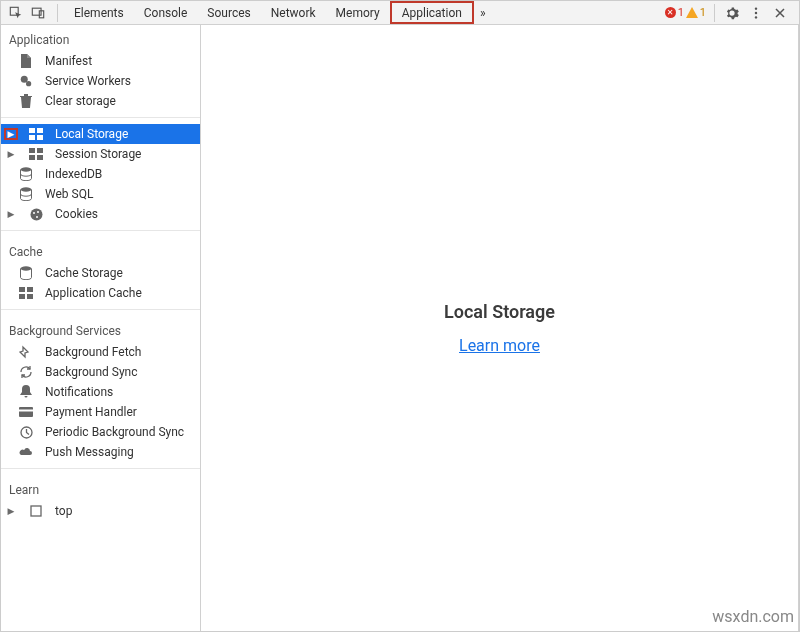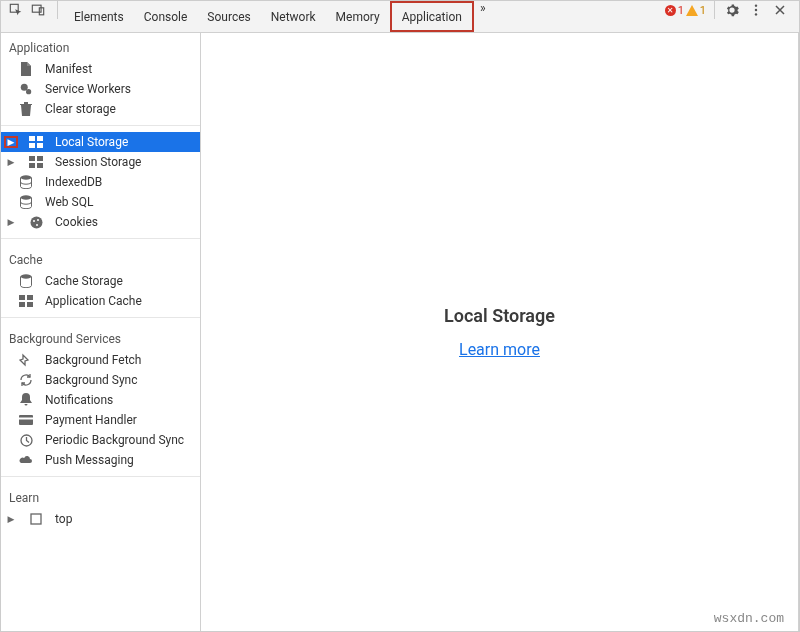--- a/index.html
+++ b/index.html
@@ -1,21 +1,21 @@
 <!DOCTYPE html>
 <html><head>
   <meta charset="utf-8">
   <style>
     * { box-sizing: border-box; margin: 0; padding: 0; }
     html, body { width: 800px; height: 632px; font-family: "Segoe UI", Roboto, Arial, sans-serif; font-size: 12px; color: #333; background: #fff; overflow: hidden; }
 
     .devtools { width: 800px; height: 632px; display: flex; flex-direction: column; border: 1px solid #ccc; }
 
     
-    .tabbar { height: 32px; border-bottom: 1px solid #d0d0d0; display: flex; align-items: flex-start; padding: 0 6px; background: #f3f3f3; white-space: nowrap; }
+    .tabbar { height: 24px; border-bottom: 1px solid #d0d0d0; display: flex; align-items: center; padding: 0 6px; background: #f3f3f3; white-space: nowrap; }
     .tb-icon { width: 18px; height: 18px; display: flex; align-items: center; justify-content: center; margin-right: 4px; color: #555; }
     .tb-sep { width: 1px; height: 18px; background: #ccc; margin: 0 6px; }
     .tabs { display: flex; height: 100%; align-items: stretch; }
     .tab { padding: 0 10px; display: flex; align-items: center; color: #333; cursor: default; }
     .tab.selected { border: 2px solid #c0392b; }
     .tb-more { padding: 0 6px; display: flex; align-items: center; color: #333; }
     .tb-flex { flex: 1; }
     .tb-right { display: flex; align-items: center; gap: 2px; }
     .count-icon { width: 11px; height: 11px; border-radius: 50%; display: inline-block; }
     .err-circle { background: #d93025; color: #fff; font-size: 8px; line-height: 11px; text-align: center; }
@@ -34,21 +34,21 @@
     .icon { width: 14px; height: 14px; display: flex; align-items: center; justify-content: center; color: #666; }
     .item.selected { background: #1a73e8; color: #fff; }
     .item.selected .icon, .item.selected .expander { color: #fff; }
     .item.selected .expander { outline: 2px solid #c0392b; outline-offset: -1px; }
     .section-divider { height: 1px; background: #e6e6e6; margin: 6px 0; }
 
     .main { flex: 1; display: flex; flex-direction: column; align-items: center; justify-content: center; gap: 14px; border: 1px solid #d0d0d0; border-left: none; border-top: none; border-bottom: none; }
     .main-title { font-size: 18px; font-weight: 600; color: #3b3b3b; }
     .main-link { font-size: 16px; color: #1a73e8; text-decoration: underline; cursor: pointer; }
 
-    .watermark { position: absolute; right: 16px; bottom: 6px; font-size: 13px; color: #888; font-family: Liberation Mono, monospace; }
+    .watermark { position: absolute; right: 6px; bottom: 6px; font-size: 16px; color: #888; }
 
     svg { display: block; }
   </style>
 </head>
 <body>
 
 <div class="devtools">
 
   <div class="tabbar">
     <span class="tb-icon">

